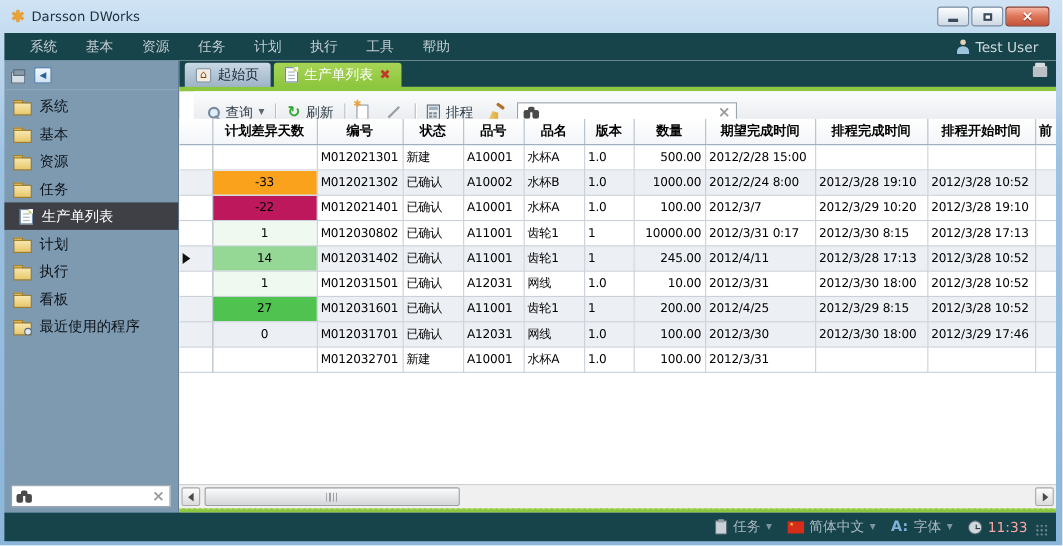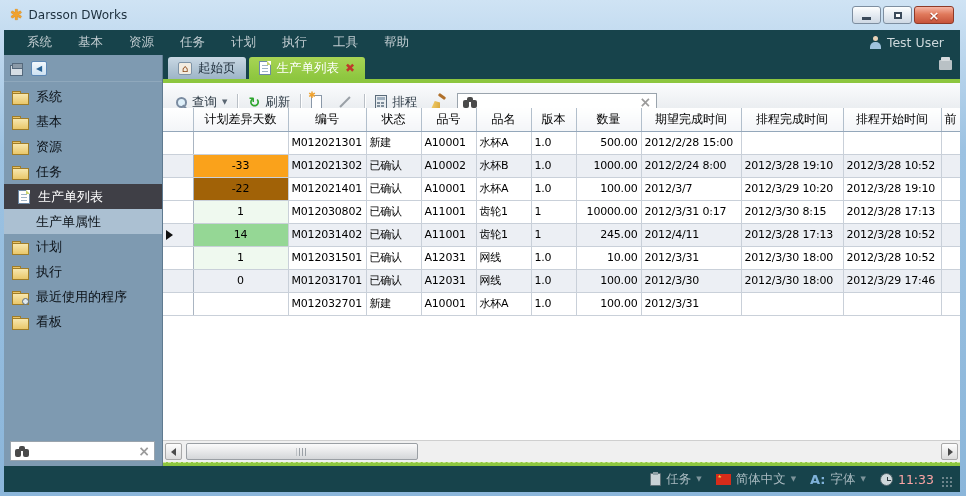--- a/index.html
+++ b/index.html
@@ -73,21 +73,21 @@
   .tab.active { background:linear-gradient(#a8d455,#8cc63e); color:#fff; }
   .home-icon { width:14px; height:13px; background:#f3ece1; border:1px solid #7e93a6; border-radius:2px;
     color:#8b4513; font-size:10px; line-height:11px; text-align:center; }
   .tab-close { color:#c0392b; font-weight:bold; font-size:12px; line-height:1; }
   .pin-icon { position:absolute; right:8px; top:5px; width:13px; height:10px; background:#b9c1c5; border-radius:1px; }
   .pin-icon::before { content:""; position:absolute; left:2px; top:-3px; width:9px; height:4px; background:#d6dbde; border-radius:1px; }
   .lime-top { position:absolute; left:0; right:0; top:24px; height:4px; background:#8dc63f; }
   .lime-bottom { position:absolute; left:0; right:0; bottom:0; height:4px; background:#8dc63f; border-top:1px dashed #cbe694; }
 
   
-  .toolbar { position:absolute; left:0; right:0; top:28px; height:39px;
+  .toolbar { position:absolute; left:13px; right:0; top:28px; height:39px;
     background:linear-gradient(#fbfcfd,#e2e6ea); border-bottom:1px solid #b4bac1;
     display:flex; align-items:center; gap:6px; padding:0 8px; font-size:12.5px; color:#2e3b46; }
   .tb-btn { display:flex; align-items:center; gap:5px; padding:2px 4px; }
   .tb-sep { width:1px; height:16px; background:#b9bfc6; box-shadow:1px 0 0 #fff; }
   .caret { font-size:7px; color:#5a6672; }
   .mag-icon { width:12px; height:12px; position:relative; }
   .mag-icon::before { content:""; position:absolute; left:1px; top:1px; width:7px; height:7px; border:2px solid #7d8fa0; border-color:#7a8ba0; border-radius:50%; background:#dff0fa; }
   .mag-icon::after { content:""; position:absolute; right:0; bottom:0; width:5px; height:2px; background:#7a8ba0; transform:rotate(45deg); }
   .refresh-glyph { color:#2fa62f; font-size:14px; font-weight:bold; line-height:1; }
   .newdoc-icon { width:11px; height:14px; background:#fff; border:1px solid #8a98a8; position:relative; }
@@ -98,21 +98,21 @@
   .calc-icon::after { content:""; position:absolute; left:1px; top:6px; width:3px; height:2px; background:#7d8c99;
     box-shadow:4px 0 0 #7d8c99, 0 3px 0 #7d8c99, 4px 3px 0 #7d8c99; }
   .broom-icon { width:16px; height:14px; position:relative; }
   .broom-icon::before { content:""; position:absolute; left:7px; top:0; width:8px; height:3px; background:#b0702a; transform:rotate(35deg); border-radius:1px; }
   .broom-icon::after { content:""; position:absolute; left:0; bottom:0; width:9px; height:8px; background:linear-gradient(100deg,#f2cf6e,#d9a83c); clip-path:polygon(0 100%,100% 100%,100% 20%,40% 0); }
   .tb-search { width:200px; height:19px; background:#fff; border:1px solid #9aa4ad; display:flex; align-items:center; gap:5px; padding:0 5px; }
 
   
   .gridwrap { position:absolute; left:0; right:0; top:53px; bottom:26px; background:#fff; overflow:hidden; }
   table.grid { border-collapse:collapse; table-layout:fixed; width:797px; font-size:11px; }
-  .grid th { height:23px; font-weight:normal; font-size:12px; color:#000; text-align:center;
+  .grid th { height:23px; font-weight:bold; font-size:12px; color:#000; text-align:center;
     background:linear-gradient(#ffffff,#f3f5f8); border-right:1px solid #b2bfcc; border-bottom:1px solid #94a7ba; overflow:hidden; white-space:nowrap; }
   .grid td { height:23px; border-right:1px solid #c9d0d9; border-bottom:1px solid #c9d0d9;
     padding:0 3px; overflow:hidden; white-space:nowrap; letter-spacing:-0.2px; color:#000; }
   .grid tr.even td { background:#eceff4; }
   .grid td.gutter { padding:0; border-right:1px solid #aab5c2; }
   .grid td.num { text-align:right; }
   .grid td.ctr { text-align:center; }
   .row-arrow { width:0; height:0; border-top:5px solid transparent; border-bottom:5px solid transparent; border-left:7px solid #111; margin-left:3px; }
   .grid td.markcell { background:#a8a8a8 !important; color:#222; padding:0 2px; }
 
@@ -205,40 +205,37 @@
           <span>资源</span>
         </div>
         <div class="side-item">
           <span class="folder-icon"></span>
           <span>任务</span>
         </div>
         <div class="side-item selected">
           <span class="doc-icon"></span>
           <span>生产单列表</span>
         </div>
-        <div class="side-item hl">
-          <span>生产单属性</span>
-        </div>
         <div class="side-item">
           <span class="folder-icon"></span>
           <span>计划</span>
         </div>
         <div class="side-item">
           <span class="folder-icon"></span>
           <span>执行</span>
+        </div>
+        <div class="side-item">
+          <span class="folder-icon"></span>
+          <span>看板</span>
         </div>
         <div class="side-item">
           <span class="folder-icon folder-clock">
             <span class="clock-dot"></span>
           </span>
           <span>最近使用的程序</span>
-        </div>
-        <div class="side-item">
-          <span class="folder-icon"></span>
-          <span>看板</span>
         </div>
       </div>
     <div class="side-search">
       <span class="binoc"></span>
       <input value="" style="">
       <span class="clear-x">×</span>
     </div>
   </div>
 
   <div class="main">
@@ -347,21 +344,21 @@
               <td>水杯B</td>
               <td>1.0</td>
               <td class="num">1000.00</td>
               <td>2012/2/24 8:00</td>
               <td>2012/3/28 19:10</td>
               <td>2012/3/28 10:52</td>
               <td></td>
             </tr>
             <tr>
               <td class="gutter"></td>
-              <td class="ctr" style="background: #a16207;">-22</td>
+              <td class="ctr" style="background: #be185d;">-22</td>
               <td>M012021401</td>
               <td>已确认</td>
               <td>A10001</td>
               <td>水杯A</td>
               <td>1.0</td>
               <td class="num">100.00</td>
               <td>2012/3/7</td>
               <td>2012/3/29 10:20</td>
               <td>2012/3/28 19:10</td>
               <td></td>
@@ -405,20 +402,34 @@
               <td>网线</td>
               <td>1.0</td>
               <td class="num">10.00</td>
               <td>2012/3/31</td>
               <td>2012/3/30 18:00</td>
               <td>2012/3/28 10:52</td>
               <td></td>
             </tr>
             <tr class="even">
               <td class="gutter"></td>
+              <td class="ctr" style="background: rgb(79, 194, 79);">27</td>
+              <td>M012031601</td>
+              <td>已确认</td>
+              <td>A11001</td>
+              <td>齿轮1</td>
+              <td>1</td>
+              <td class="num">200.00</td>
+              <td>2012/4/25</td>
+              <td>2012/3/29 8:15</td>
+              <td>2012/3/28 10:52</td>
+              <td></td>
+            </tr>
+            <tr class="even">
+              <td class="gutter"></td>
               <td class="ctr">0</td>
               <td>M012031701</td>
               <td>已确认</td>
               <td>A12031</td>
               <td>网线</td>
               <td>1.0</td>
               <td class="num">100.00</td>
               <td>2012/3/30</td>
               <td>2012/3/30 18:00</td>
               <td>2012/3/29 17:46</td>

